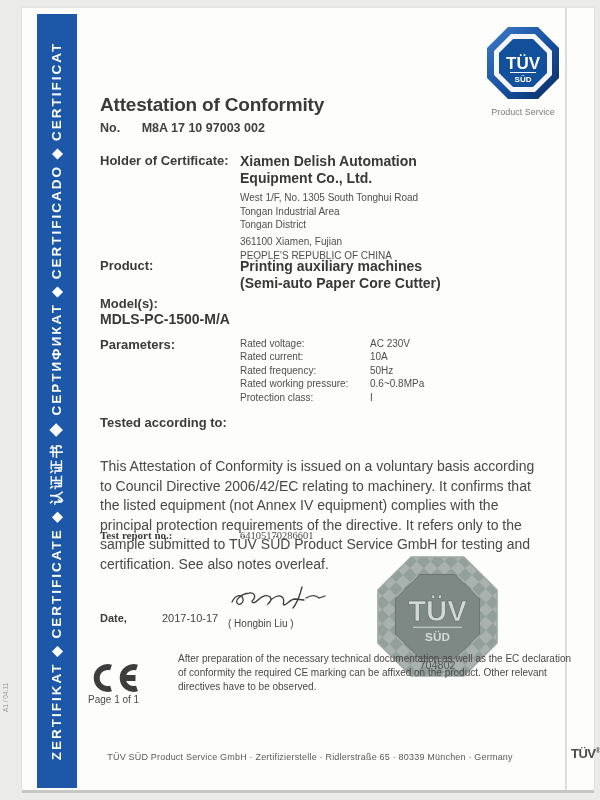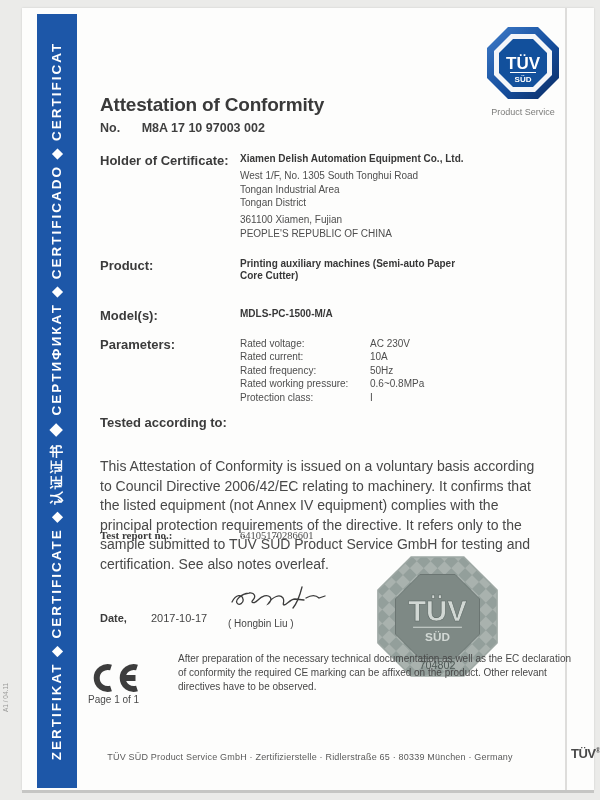--- a/index.html
+++ b/index.html
@@ -35,47 +35,47 @@
   
   .logo { position:absolute; left:463px; top:18px; width:76px; text-align:center; }
   .logo-caption { margin-top:3px; font-size:9px; color:#7c7c7a; }
 
   .title { position:absolute; left:78px; top:86px; font-size:19px; font-weight:bold; letter-spacing:-0.2px; color:#3a3a3a; }
   .cert-no { position:absolute; left:78px; top:113px; font-size:12.5px; font-weight:bold; color:#3f3f3f; }
   .cert-no .num { margin-left:18px; }
 
   .row { position:absolute; left:78px; display:flex; }
   .row .lbl { width:140px; flex:none; font-weight:bold; font-size:13px; color:#3b3b3b; }
-  .bold-val { font-weight:bold; font-size:10px; color:#383838; line-height:1.22; }
+  .bold-val { font-weight:bold; font-size:14px; color:#383838; line-height:1.22; }
   .small { font-size:10px; color:#4e4e4e; line-height:1.34; }
 
   .row-holder { top:145px; }
   .row-holder .bold-val { width:228px; }
   .addr { margin-top:4px; }
   .addr .gap { margin-top:4px; }
 
   .row-product { top:250px; }
   .row-product .bold-val { width:225px; }
-  .row-model { top:300px; }
+  .row-model { top:288px;flex-direction:column; }
   .row-params { top:329px; }
   .param-line { display:flex;align-items:center; }
   .param-line .pname { width:130px; flex:none; }
   .row-tested { top:407px; }
   .row-tested .lbl { width:158px; }
   .row-report { top:521px;font-family:Liberation Serif, serif; }
   .row-report .lbl { font-size:11px; }
   .row-report .small { font-size:10.5px; }
 
   .statement { position:absolute; left:78px; top:449px; width:438px; font-size:14px; line-height:1.4; color:#484848; }
 
   .sig-block { position:absolute; left:206px; top:572px; width:130px; }
   .signer { margin-top:2px; font-size:10px; color:#474747; }
   .date-row { position:absolute; left:78px; top:604px; font-size:11px; }
   .date-row .dlbl { font-weight:bold; color:#3b3b3b;margin-top:16px; }
-  .date-row .dval { margin-left:21px; color:#444;text-align:center; }
+  .date-row .dval { margin-left:32px; color:#444;text-align:center; }
 
   .stamp { position:absolute; left:352px; top:545px; opacity:.93; }
 
   .ce-block { position:absolute; left:68px; top:644px; display:flex; align-items:flex-end;gap:20px; }
   .ce-mark { flex:none; margin-right:16px; margin-top:2px; }
   .ce-text { width:396px; font-size:10px; line-height:1.38; color:#484848; }
 
   .pagenum { position:absolute; left:66px; top:686px; font-size:10px; color:#4a4a4a; }
 
   .footer { position:absolute; left:58px; top:744px; width:460px; text-align:center; font-size:9px; color:#5a5a5a; letter-spacing:.2px; }

